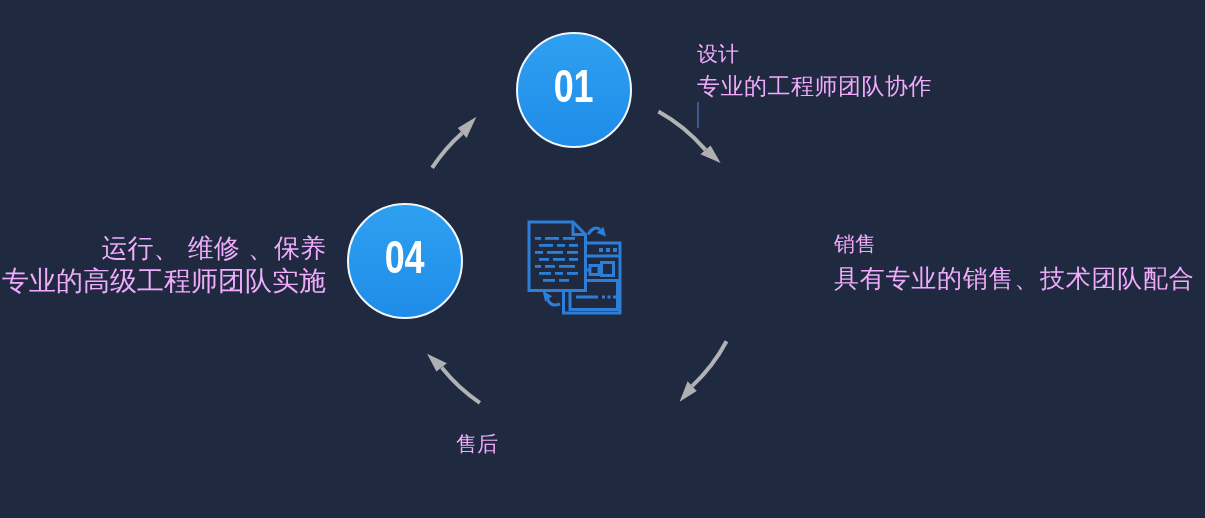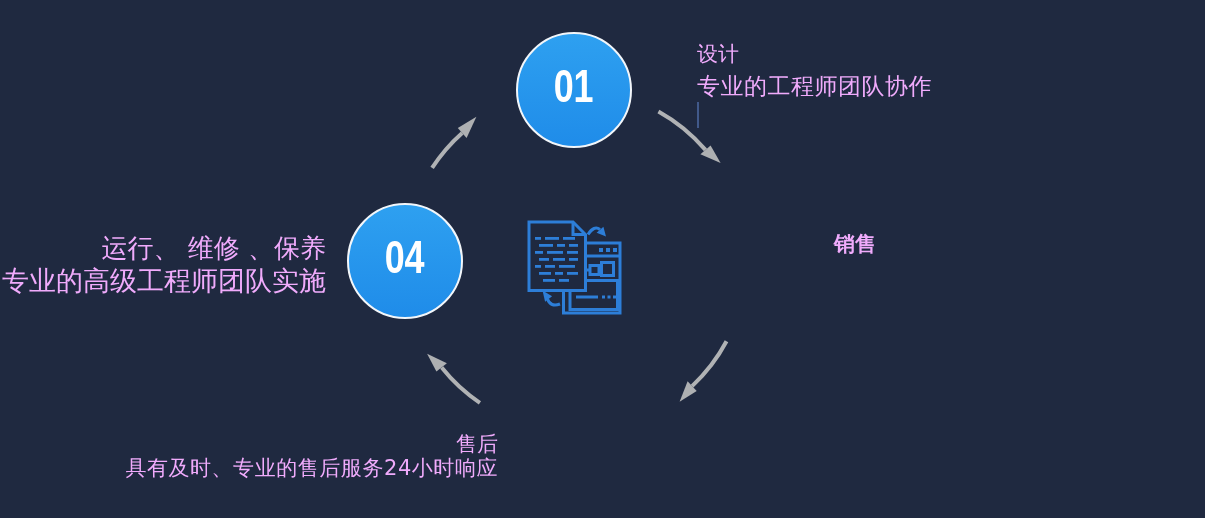--- a/index.html
+++ b/index.html
@@ -14,21 +14,21 @@
        color:#ffffff;transform:scaleX(0.78);letter-spacing:0px;line-height:1;
        position:relative;top:-4px;}
   .lbl{position:absolute;color:#f0abfc;line-height:1;white-space:nowrap;}
   #c1{left:516px;top:32px;}
   #c2{left:688px;top:203px;}
   #c3{left:518px;top:374px;}
   #c4{left:347px;top:203px;}
   #t1a{left:697px;top:43.5px;font-size:21px;font-weight:400;}
   #t1b{left:697px;top:75px;font-size:23px;font-weight:400;letter-spacing:0.5px;}
   #tick1{position:absolute;left:697px;top:102px;width:2px;height:26px;background:#41598a;}
-  #t2a{left:834px;top:234px;font-size:21px;font-weight:700;}
+  #t2a{left:834px;top:234px;font-size:21px;font-weight:400;}
   #t2b{left:834px;top:265.5px;font-size:25px;font-weight:500;letter-spacing:0.75px;}
   #t3a{right:707px;top:433.5px;font-size:21px;font-weight:500;}
   #t3b{right:707px;top:458px;font-size:21px;font-weight:500;letter-spacing:0.55px;}
   #t4a{right:879px;top:235px;font-size:26px;font-weight:500;text-align:right;}
   #t4b{right:879px;top:266.5px;font-size:27px;font-weight:500;}
   #arrows{position:absolute;left:0;top:0;width:1205px;height:518px;}
   #cicon{position:absolute;left:522px;top:210px;width:104px;height:106px;}
 </style>
 </head>
 <body>
@@ -111,18 +111,18 @@
     <span class="num">01</span>
   </div>
   <div class="circle" id="c4">
     <span class="num">04</span>
   </div>
 
   <div class="lbl" id="t1a">设计</div>
   <div class="lbl" id="t1b">专业的工程师团队协作</div>
   <div id="tick1"></div>
   <div class="lbl" id="t2a">销售</div>
+  <div class="lbl" id="t2b">具有专业的销售、技术团队配合</div>
   <div class="lbl" id="t3a">售后</div>
-  <div class="lbl" id="t3b">具有及时、专业的售后服务24小时响应</div>
   <div class="lbl" id="t4a">运行、 维修 、保养</div>
   <div class="lbl" id="t4b">专业的高级工程师团队实施</div>
 
 </div>
 
 </body></html>

